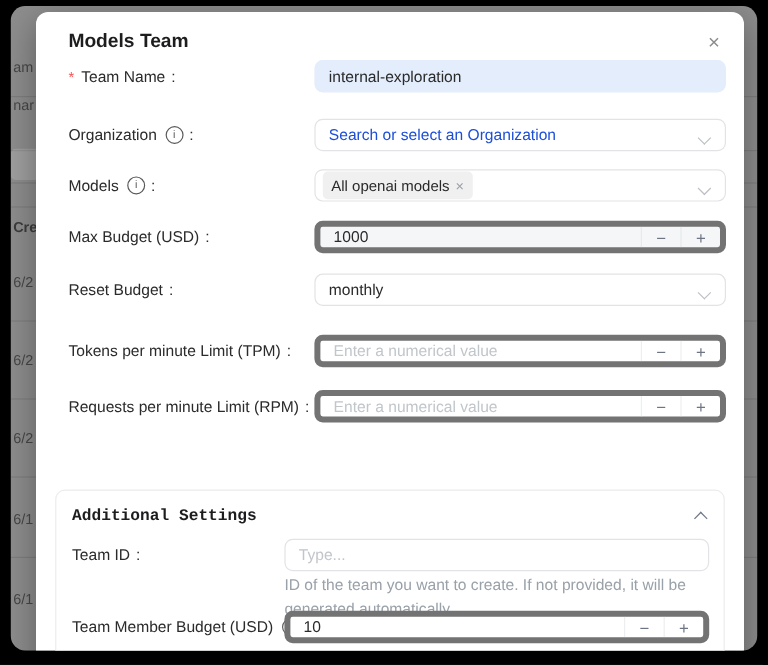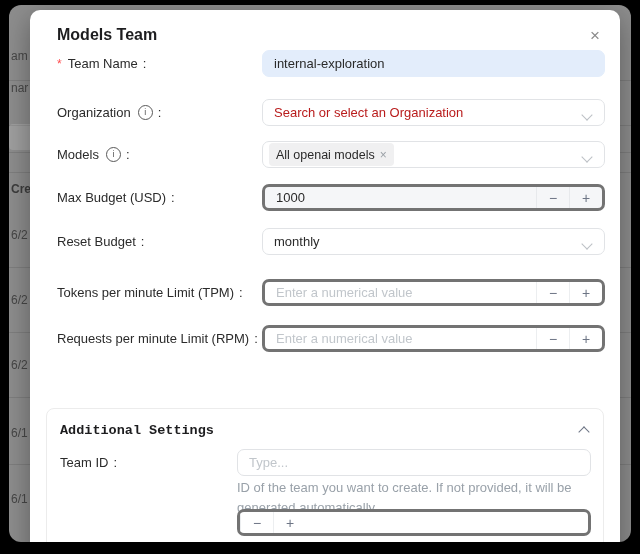--- a/index.html
+++ b/index.html
@@ -23,30 +23,30 @@
   .colon{color:#2b2b2b;margin-left:1px;}
   .info-circ{display:inline-flex;align-items:center;justify-content:center;width:13px;height:13px;
     border:1.2px solid #595959;border-radius:50%;font-size:9px;line-height:1;color:#595959;margin-left:3px;}
   .ctl{position:absolute;left:205px;right:0;top:0;height:27px;}
   .t-input{box-sizing:border-box;width:100%;height:27px;border:1px solid #e1e3e6;border-radius:7px;
     padding:0 11px;font-size:13px;color:#2a2a2a;outline:none;background:#fff;font-family:inherit;}
   .t-input::placeholder{color:#c1c6cb;}
   .team-name{background:#e3edfb;border-color:#e3edfb;}
   .selectbox{box-sizing:border-box;position:relative;width:100%;height:27px;border:1px solid #e1e3e6;
     border-radius:7px;background:#fff;display:flex;align-items:center;padding:0 26px 0 6px;cursor:pointer;}
-  .selectbox .ph{color:#b91c1c;font-size:13px;padding-left:5px;}
+  .selectbox .ph{color:#1d4ed8;font-size:13px;padding-left:5px;}
   .selectbox .val{color:#2a2a2a;font-size:13px;padding-left:5px;text-align:right;}
   .chev{position:absolute;right:13px;top:11px;width:7px;height:7px;border-right:1.4px solid #bcc0c5;
     border-bottom:1.4px solid #bcc0c5;transform:rotate(45deg);}
   .chev-up{width:7px;height:7px;border-right:1.6px solid #6d7585;border-bottom:1.6px solid #6d7585;
     transform:rotate(-135deg);margin-top:3px;}
   .tag{display:inline-flex;align-items:center;gap:5px;background:#f0f0f1;border-radius:4px;
     height:23px;padding:0 7px;font-size:12.5px;color:#2a2a2a;}
   .tag-x{color:#9aa0a6;font-size:12px;cursor:pointer;line-height:1;}
-  .stepper{box-sizing:border-box;display:flex;width:100%;height:27px;border:3px solid #737373;
+  .stepper{box-sizing:border-box;display:flex;width:100%;height:27px;border:5px solid #737373;
     border-radius:7px;background:#fff;overflow:hidden;align-items:stretch;}
   .stepper input{flex:1;border:none;background:transparent;padding:0 11px;font-size:13px;color:#2a2a2a;
     outline:none;min-width:0;font-family:inherit;}
   .stepper input::placeholder{color:#c1c6cb;}
   .sbtn{width:33px;border:none;border-left:1px solid #eceef0;background:transparent;display:flex;
     align-items:center;justify-content:center;font-size:14px;color:#6d7585;cursor:pointer;padding:0;font-family:inherit;}
   .filled{background:#f5f6f8;}
   .filled .sbtn{border-left-color:#e7e9ec;}
   .card{position:absolute;left:16px;right:16px;top:398px;height:180px;border:1px solid #ececec;
     border-radius:8px;background:#fff;box-sizing:border-box;}
@@ -192,22 +192,28 @@
           <span>Team ID</span>
           <span class="colon">:</span>
         </div>
         <div class="ctl2">
           <input class="t-input" placeholder="Type..." style="">
         </div>
       </div>
       <div class="help">ID of the team you want to create. If not provided, it will be generated automatically.</div>
 
       <div class="crow" style="top:100px">
+        <div class="lbl">
+          <span>Team Member Budget (USD)</span>
+          <span class="info-circ">?</span>
+          <span class="colon">:</span>
+        </div>
         <div class="ctl2">
           <div class="stepper">
+            <input value="10" style="">
             <button class="sbtn">−</button>
             <button class="sbtn">+</button>
           </div>
         </div>
       </div>
     </div>
 
   </div>
 </div>
 

